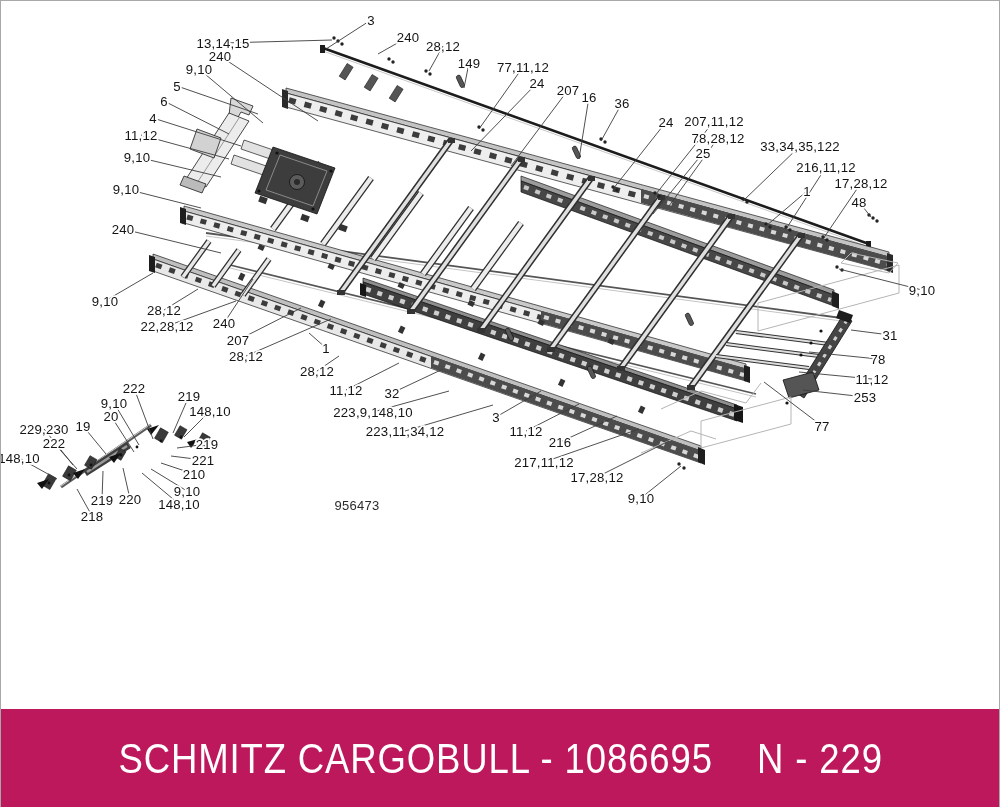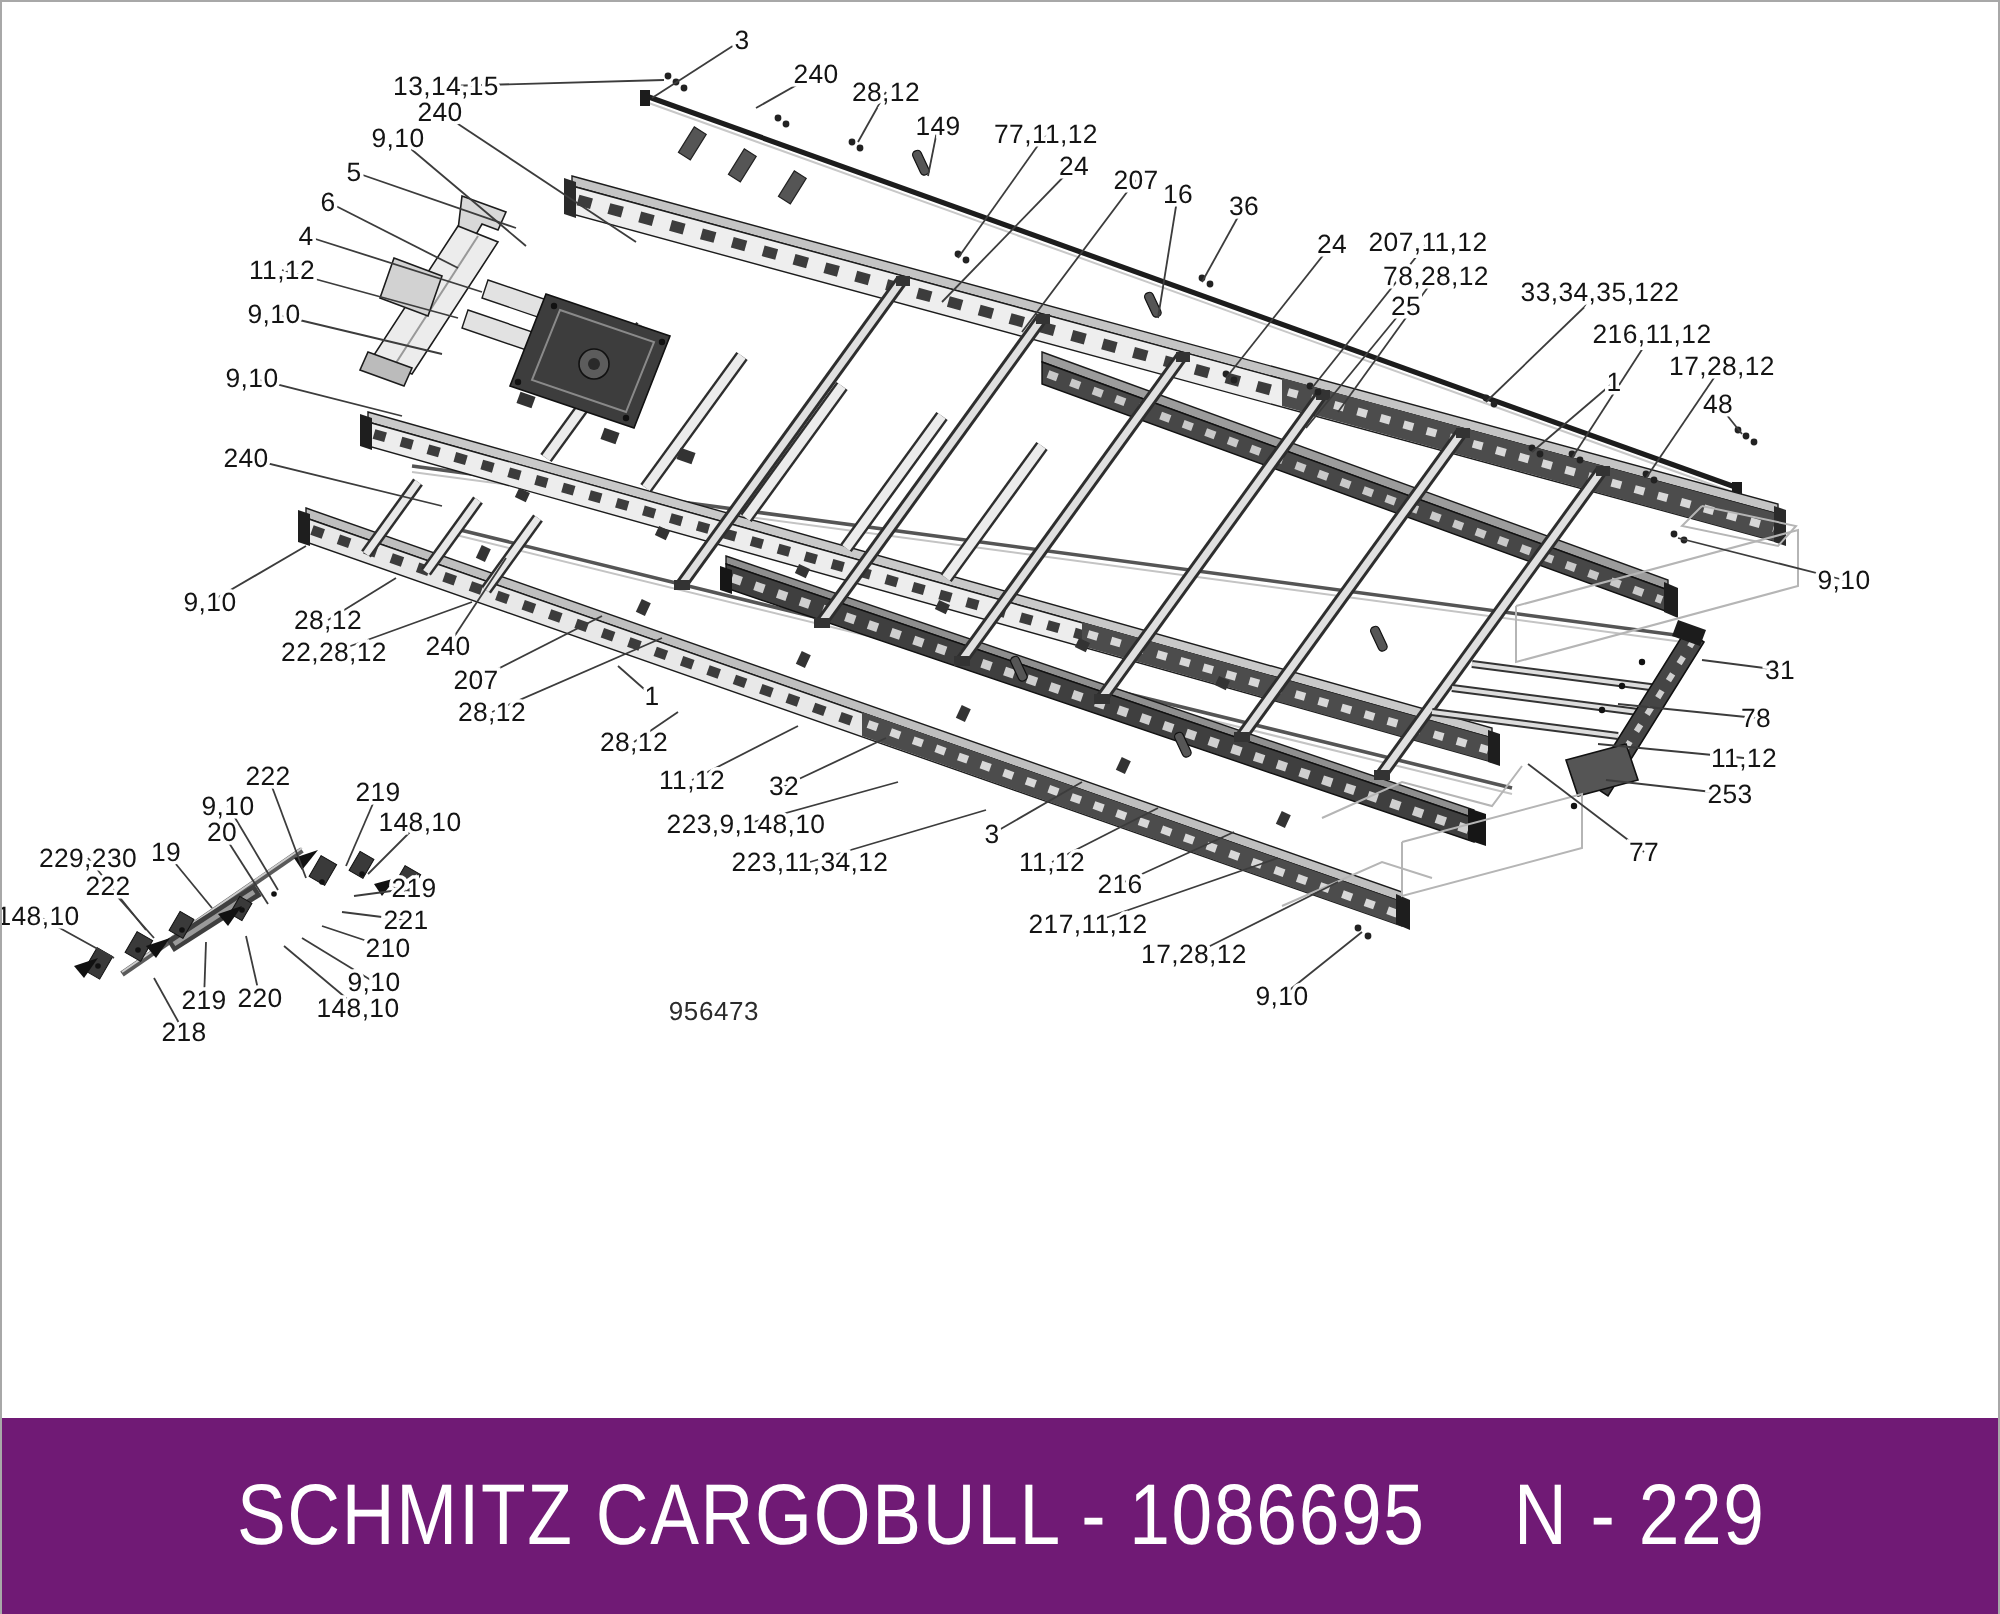--- a/index.html
+++ b/index.html
@@ -443,20 +443,20 @@
         <text x="202" y="463.5" class="callout">221</text>
         <text x="193" y="477.5" class="callout">210</text>
         <text x="186" y="494.5" class="callout">9,10</text>
         <text x="178" y="507.5" class="callout">148,10</text>
         <text x="101" y="503.5" class="callout">219</text>
         <text x="129" y="502.5" class="callout">220</text>
         <text x="91" y="519.5" class="callout">218</text>
       </g>
   </svg>
 
-  <div class="footer" style="background: #701a75; color: rgb(255, 255, 255);">
+  <div class="footer" style="background: #be185d; color: rgb(255, 255, 255);">
     <div class="footer-text">
       <span>SCHMITZ CARGOBULL - 1086695</span>
       <span>N - 229</span>
     </div>
   </div>
 
 </div>
 
 </body></html>

